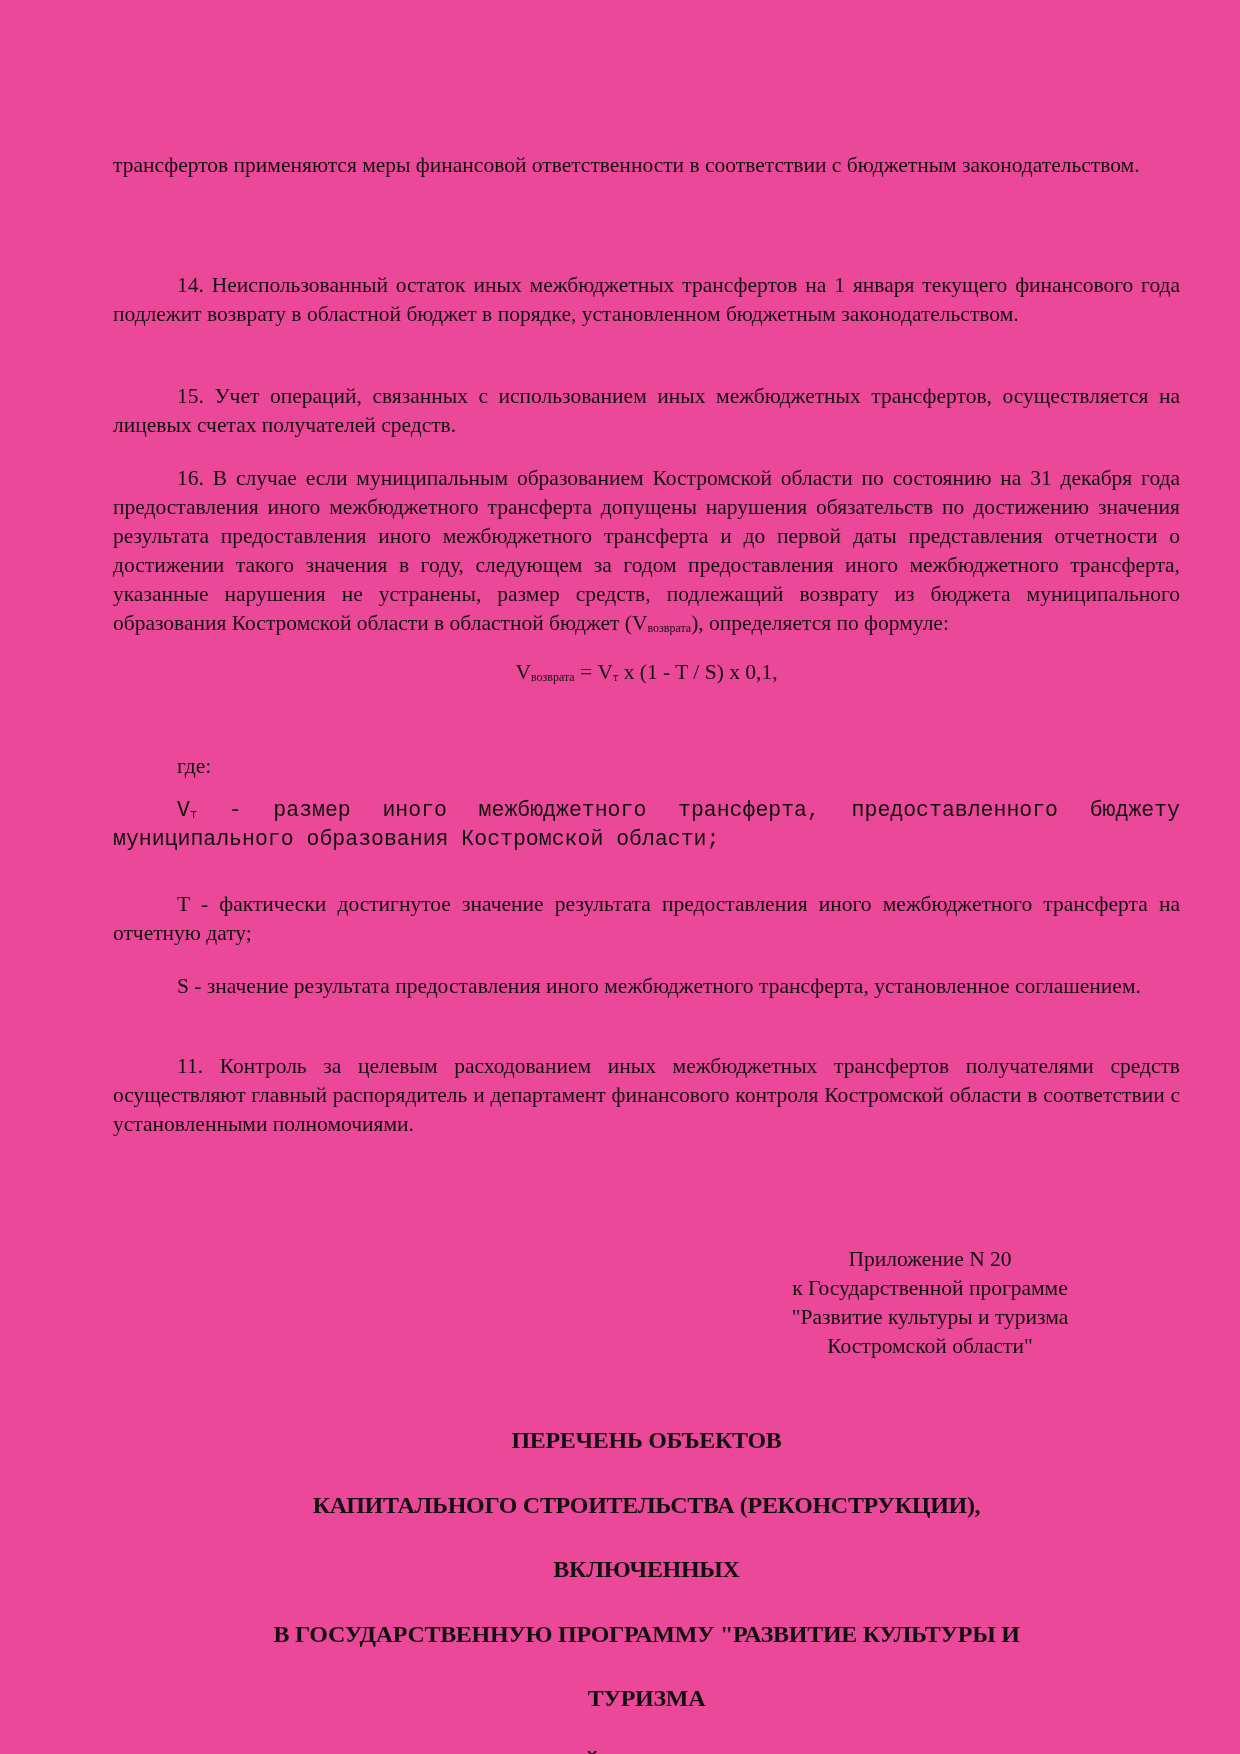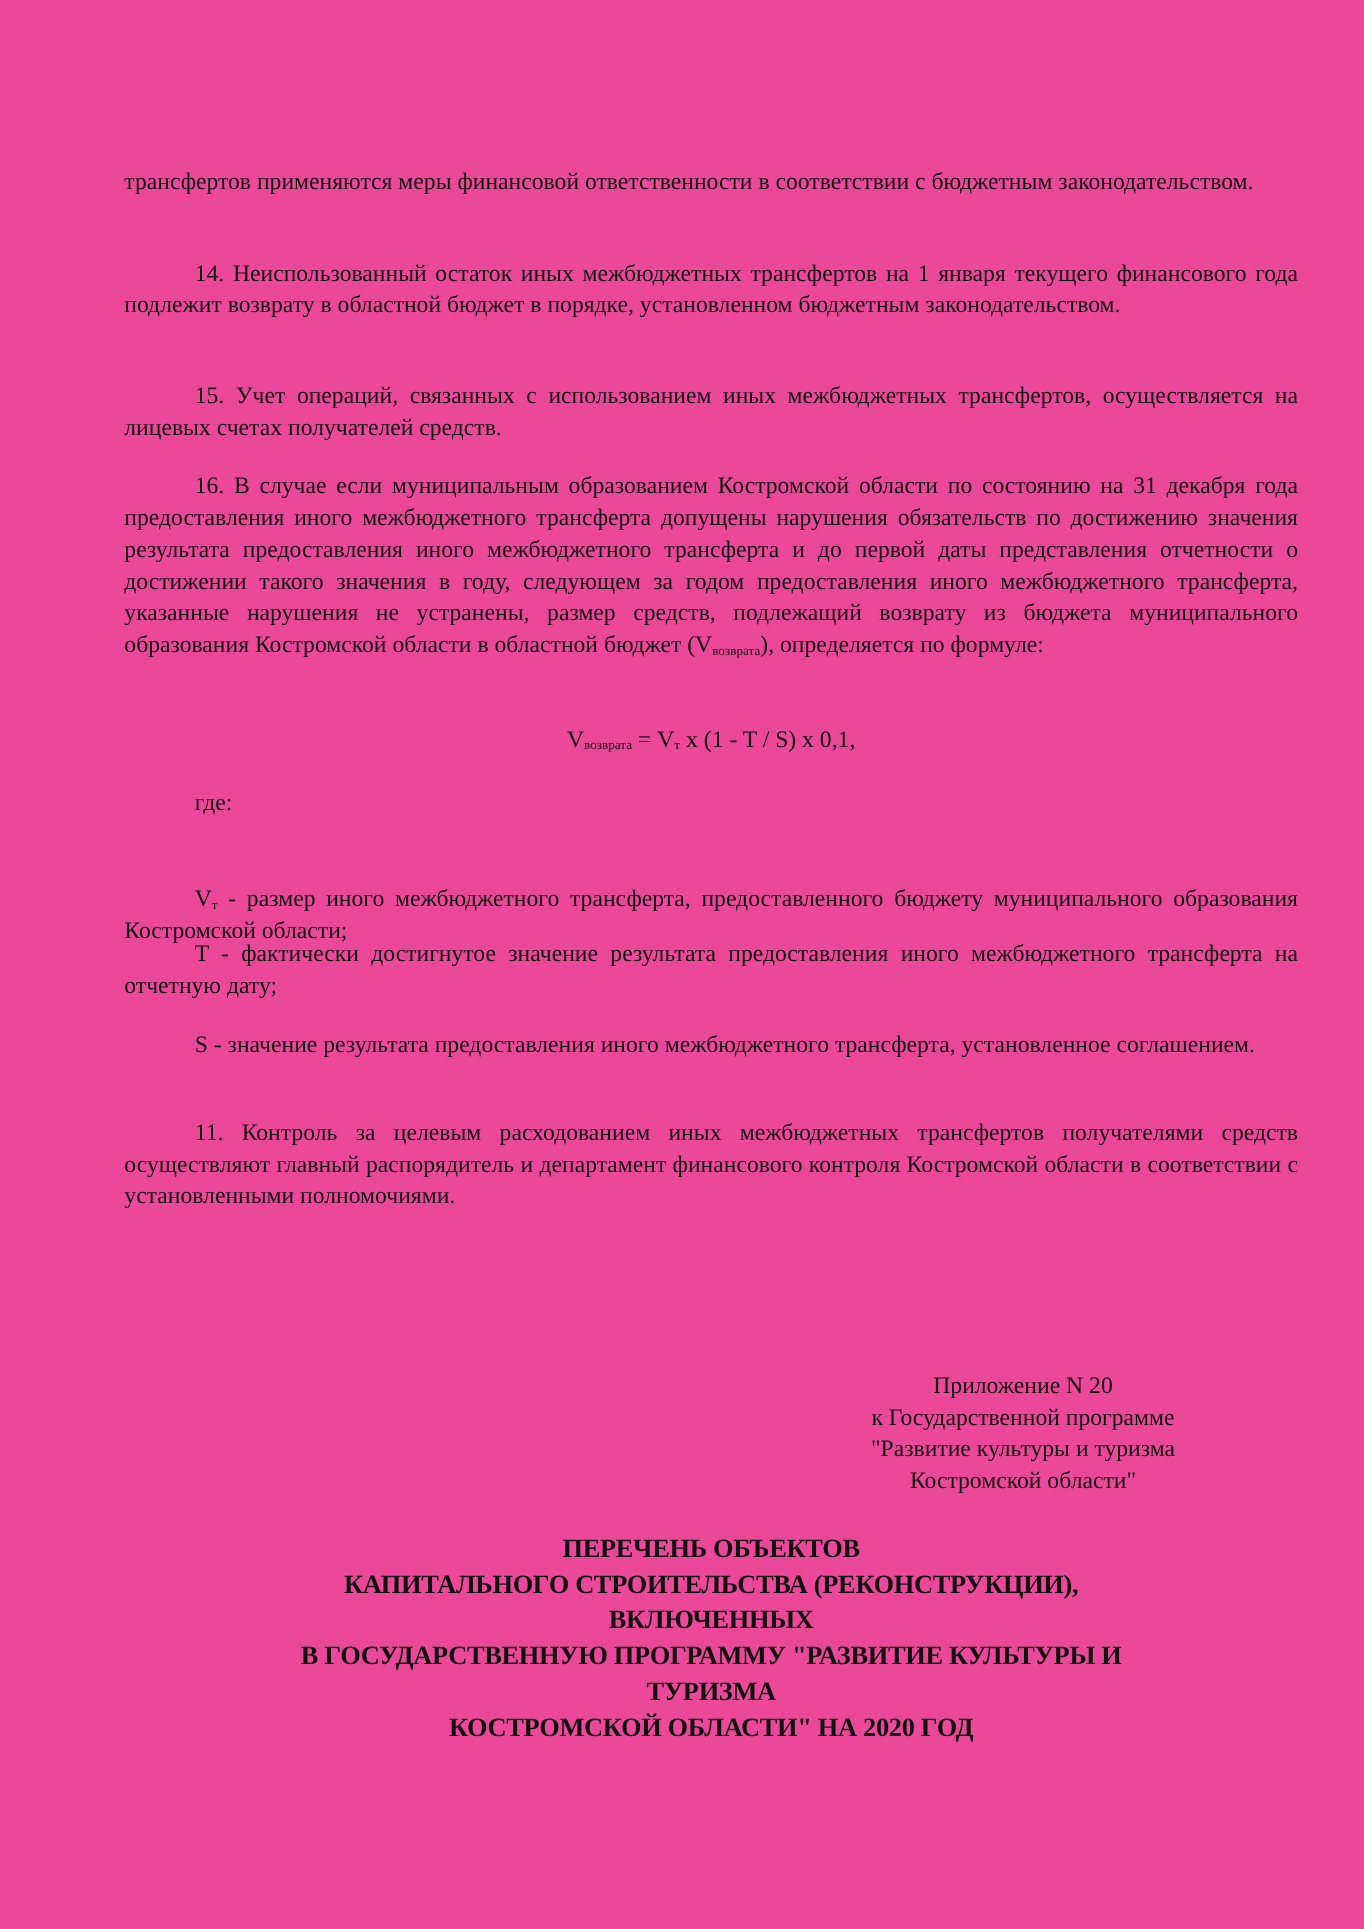--- a/index.html
+++ b/index.html
@@ -27,21 +27,21 @@
       left: 113px;
       width: 1067px;
     }
     .para {
       font-size: 21.5px;
       line-height: 29px;
       text-align: justify;
       text-align-last: left;
       margin: 0;
     }
-    .indent { text-indent: 64px; }
+    .indent { text-indent: 64px; margin-top: 37px; }
     .formula {
       position: absolute;
       left: 113px;
       width: 1067px;
       text-align: center;
       font-size: 21.5px;
       line-height: 29px;
     }
     sub.s {
       font-size: 12px;
@@ -60,21 +60,21 @@
     .title {
       position: absolute;
       left: 113px;
       width: 1067px;
       text-align: center;
       font-weight: bold;
       font-size: 24px;
       line-height: 32.5px;
       letter-spacing: -0.3px;
     }
-    .title div { white-space: nowrap; }
+    .title div { white-space: nowrap; margin-top: 32px; }
   </style>
 </head>
 <body>
 
 <div class="page">
 
   <div class="col" style="top:151px;">
     <p class="para">трансфертов применяются меры финансовой ответственности в соответствии с бюджетным законодательством.</p>
   </div>
 
@@ -91,21 +91,21 @@
   </div>
 
   <div class="formula" style="top:658px;text-align:center;">
     <span>V</span><sub class="s">возврата</sub><span> = V</span><sub class="s">т</sub><span> x (1 - T / S) x 0,1,</span>
   </div>
 
   <div class="col" style="top:715px;">
     <p class="para indent">где:</p>
   </div>
 
-  <div class="col" style="top:803px;">
+  <div class="col" style="top:759px;font-family:Liberation Mono, monospace;">
     <p class="para indent"><span>V</span><sub class="s">т</sub><span> - размер иного межбюджетного трансферта, предоставленного бюджету муниципального образования Костромской области;</span></p>
   </div>
 
   <div class="col" style="top:853px;">
     <p class="para indent">T - фактически достигнутое значение результата предоставления иного межбюджетного трансферта на отчетную дату;</p>
   </div>
 
   <div class="col" style="top:935px;">
     <p class="para indent">S - значение результата предоставления иного межбюджетного трансферта, установленное соглашением.</p>
   </div>

